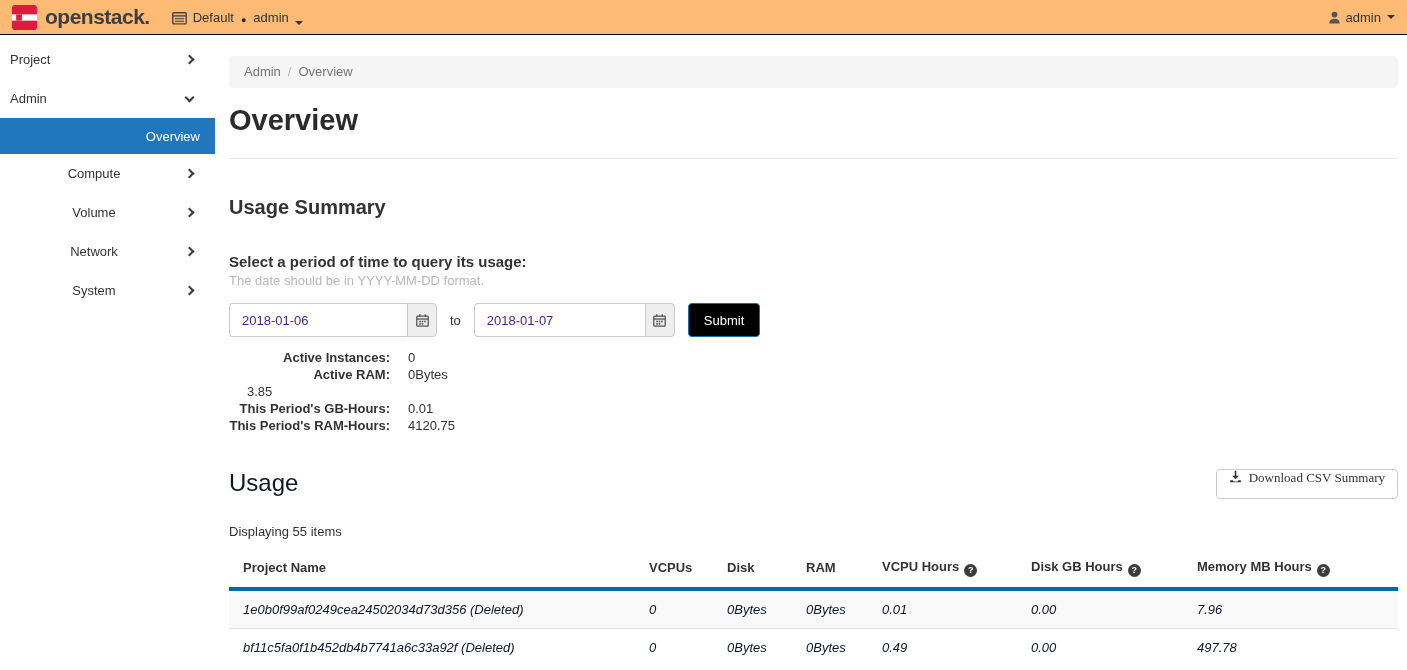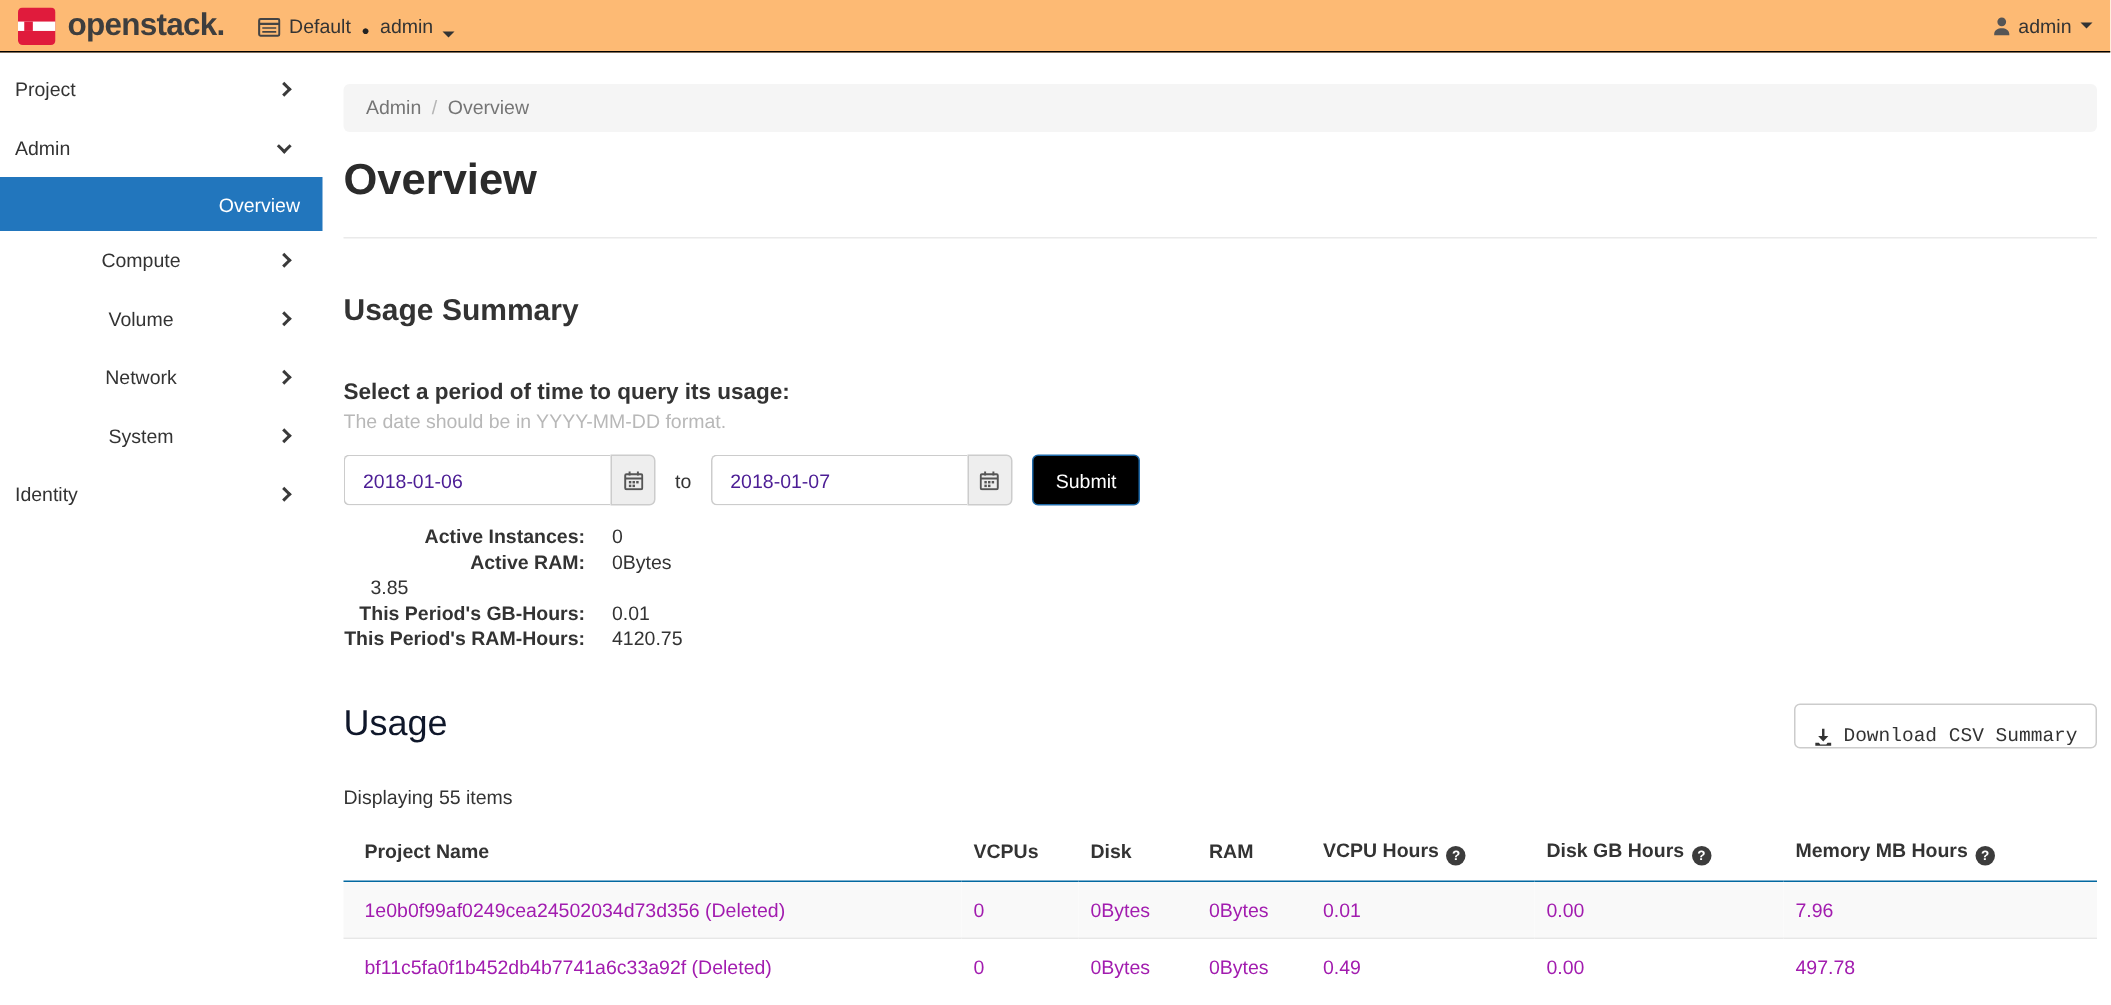--- a/index.html
+++ b/index.html
@@ -57,31 +57,31 @@
     border:1px solid #1f6aa9; border-radius:4px; font-size:13px; cursor:pointer;
     font-family:"Liberation Sans", sans-serif; }
 
   .stats { margin-top:12px; font-size:13px; }
   .stat-row { display:flex; line-height:17px; }
   .stat-label { width:161px; text-align:right; font-weight:bold; color:#333; }
   .stat-value { margin-left:18px; color:#333; }
 
   .usage-header { display:flex; align-items:flex-start; justify-content:space-between; margin-top:35px; }
   .usage-h { font-size:24px; font-weight:normal; color:#0f172a; }
-  .btn-csv { display:flex; align-items:flex-end; height:30px; padding:0 12px; background:#fff;
+  .btn-csv { display:flex; align-items:flex-start; height:30px; padding:0 12px; background:#fff;
     border:1px solid #ccc; border-radius:4px; font-size:13px; color:#333; cursor:pointer;
-    font-family:Liberation Mono, monospace; }
+    font-family:Liberation Serif, serif; }
   .btn-csv .ico { margin-right:7px; display:inline-flex; }
 
   .items-count { font-size:13px; color:#333; margin:25px 0 10px 0; }
 
   table.usage { width:100%; border-collapse:collapse; font-size:13px; }
-  table.usage th { text-align:left; font-weight:bold; color:#333; padding:10px 8px; border-bottom:1px solid #0369a1; cursor:pointer; }
+  table.usage th { text-align:left; font-weight:bold; color:#333; padding:10px 8px; border-bottom:4px solid #0369a1; cursor:pointer; }
   table.usage th:first-child, table.usage td:first-child { padding-left:14px; }
-  table.usage td { padding:11px 8px; color:#a21caf; border-top:1px solid #e7e7e7; }
+  table.usage td { padding:11px 8px; color:#0f172a; border-top:1px solid #e7e7e7;font-style:italic; }
   table.usage tbody tr:nth-child(odd) { background:#f9f9f9; }
   table.usage tbody tr:first-child td { border-top:none; }
   .col-name { width:412px; } .col-vcpus { width:78px; } .col-disk { width:79px; }
   .col-ram { width:76px; } .col-vcpuh { width:149px; } .col-diskh { width:166px; }
   .help-ico { display:inline-flex; align-items:center; justify-content:center; width:13px; height:13px;
     border-radius:50%; background:#3c3c3c; color:#fff; font-size:9px; font-weight:bold;
     margin-left:5px; vertical-align:-2px; cursor:pointer; }
 </style>
 </head>
 <body>
@@ -142,24 +142,20 @@
   <div class="side-item lvl2">
     <span class="lbl">Volume</span>
     <span class="chev right"></span>
   </div>
   <div class="side-item lvl2">
     <span class="lbl">Network</span>
     <span class="chev right"></span>
   </div>
   <div class="side-item lvl2">
     <span class="lbl">System</span>
-    <span class="chev right"></span>
-  </div>
-  <div class="side-item lvl1">
-    <span class="lbl">Identity</span>
     <span class="chev right"></span>
   </div>
 </div>
 
 <div class="main">
 
   <div class="breadcrumb">
     <span>Admin</span><span class="sep">/</span><span>Overview</span>
   </div>
 

